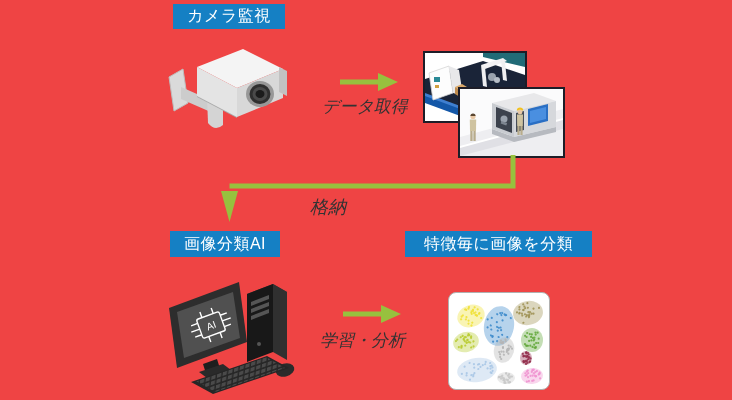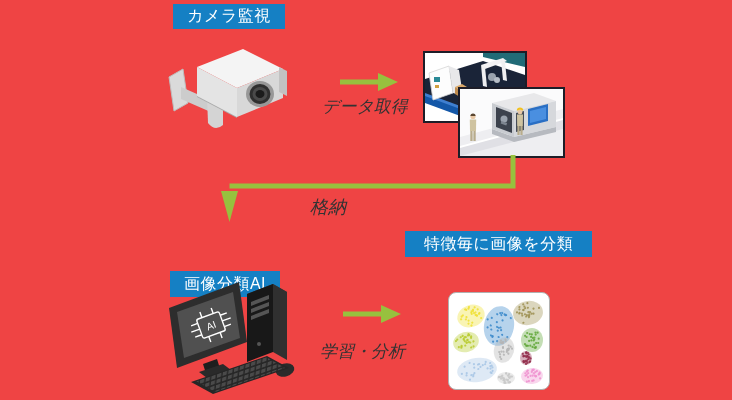--- a/index.html
+++ b/index.html
@@ -106,21 +106,21 @@
       </g>
     </svg>
   </div>
 
   <svg class="abs" style="left:218px;top:153px;" width="305" height="75" viewBox="0 0 305 75">
     <path d="M295,2 L295,33 L11.5,33" fill="none" stroke="var(--arrow-green,#97c13e)" stroke-width="5"></path>
     <polygon points="3,38 20,38 11.5,69" fill="var(--arrow-green,#97c13e)"></polygon>
   </svg>
   <div class="flow-text" style="left:310px;top:195px;width:80px;font-size:18px;">格納</div>
 
-  <div class="label-box" style="left:170px;top:231px;width:110px;height:26px;margin-top:40px;">画像分類AI</div>
+  <div class="label-box" style="left:170px;top:231px;width:110px;height:26px;">画像分類AI</div>
   <div class="label-box" style="left:405px;top:231px;width:187px;height:26px;">特徴毎に画像を分類</div>
 
   <svg class="abs" style="left:163px;top:266px;" width="140" height="132" viewBox="0 0 140 132">
     <defs>
       <pattern id="keys" width="6" height="5" patternUnits="userSpaceOnUse" patternTransform="rotate(-19) skewX(-25)">
         <rect width="4.4" height="3.4" fill="#4a4a4a"></rect>
       </pattern>
     </defs>
     <polygon points="84,28 110,18 124,26 98,36" fill="#3c3c3c"></polygon>
     <polygon points="84,28 110,18 110,86 84,96" fill="#181818"></polygon>
@@ -140,21 +140,21 @@
     <text transform="rotate(-20 48 59)" x="48" y="63" fill="#ffffff" font-size="10" text-anchor="middle" font-family="Liberation Sans, DejaVu Sans, sans-serif">AI</text>
     <ellipse cx="122" cy="104" rx="9.5" ry="6.5" transform="rotate(-16 122 104)" fill="#2b2b2b"></ellipse>
     <polygon points="28,116 104,90 126,102 50,128" fill="#262626"></polygon>
     <polygon points="33,115 103,91 122,102 52,126" fill="url(#keys)"></polygon>
   </svg>
 
   <svg class="abs" style="left:343px;top:304px;" width="58" height="20" viewBox="0 0 58 20">
     <rect x="0" y="7.5" width="38" height="5" fill="var(--arrow-green,#97c13e)"></rect>
     <polygon points="38,1 58,10 38,19" fill="var(--arrow-green,#97c13e)"></polygon>
   </svg>
-  <div class="flow-text" style="left:320px;top:329px;width:104px;font-size:17px;margin-top:11px;">学習・分析</div>
+  <div class="flow-text" style="left:320px;top:329px;width:104px;font-size:17px;">学習・分析</div>
 
   <div class="cluster-frame" style="left:448px;top:292px;width:102px;height:98px;">
     <svg width="100" height="96" viewBox="0 0 100 96">
         <g transform="rotate(-20 22 23)">
           <ellipse cx="22" cy="23" rx="14" ry="11" fill="#f0e13a" fill-opacity="0.38"></ellipse>
           <circle cx="14.5" cy="19.7" r="1.1" fill="#f0e13a" fill-opacity="0.9"></circle>
           <circle cx="30.6" cy="19.0" r="1.1" fill="#f0e13a" fill-opacity="0.9"></circle>
           <circle cx="22.2" cy="15.2" r="1.1" fill="#f0e13a" fill-opacity="0.9"></circle>
           <circle cx="17.4" cy="22.5" r="1.1" fill="#f0e13a" fill-opacity="0.9"></circle>
           <circle cx="27.4" cy="24.3" r="1.1" fill="#f0e13a" fill-opacity="0.9"></circle>

